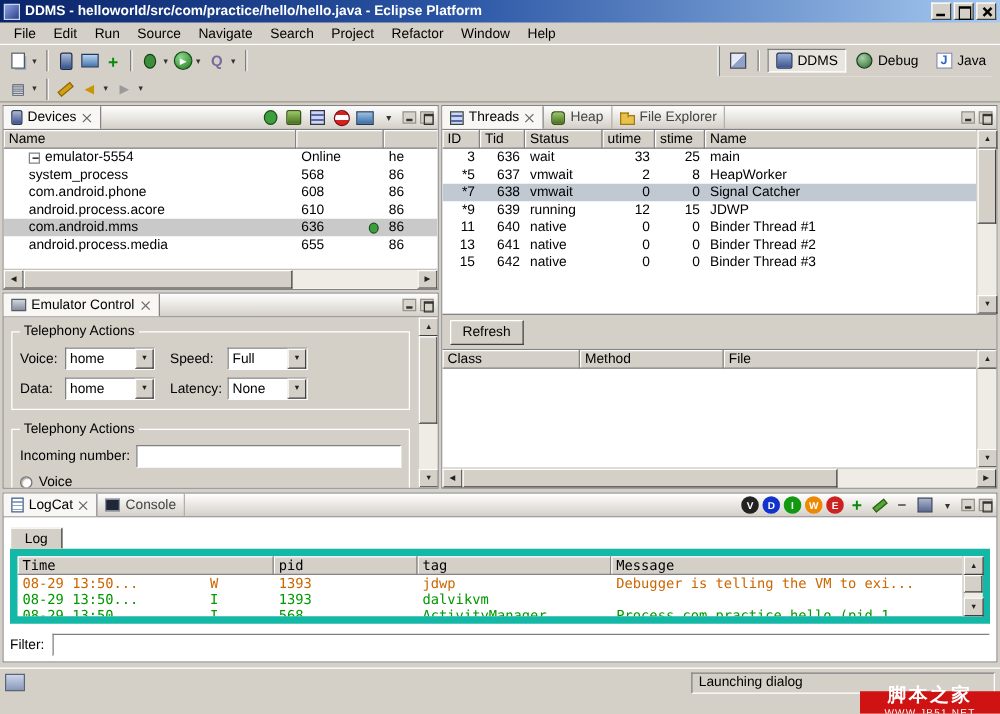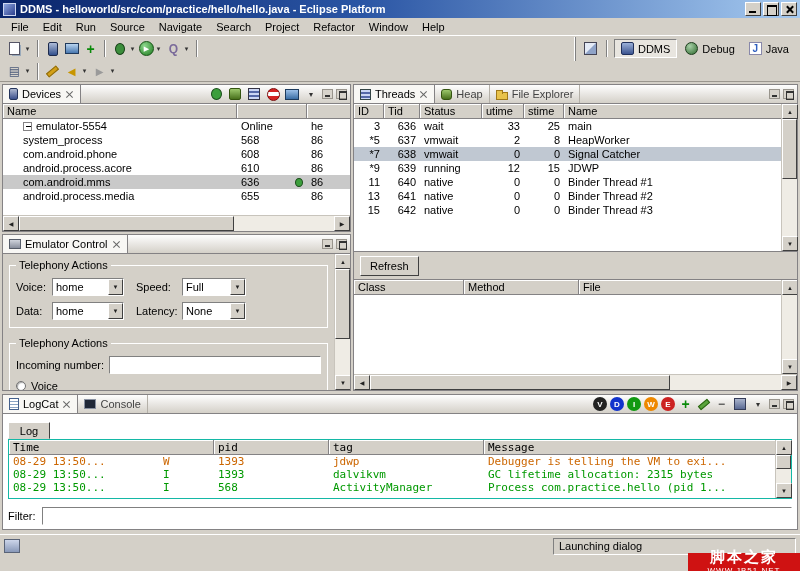--- a/index.html
+++ b/index.html
@@ -160,21 +160,21 @@
 .cc-class{width:110px;}
 .cc-method{width:115px;}
 .cc-file{flex:1;border-right:none;}
 
 
 .logcat-panel{left:2px;top:394px;width:796px;height:136px;}
 .logcat-body{position:relative;flex:1;background:#fff;overflow:hidden;}
 .log-folder{position:absolute;left:5px;right:5px;top:8px;}
 .log-subtabs{height:17px;display:flex;}
 .log-subtab{width:42px;background:#d4d0c8;border:1px solid;border-color:#fff #404040 #d4d0c8 #fff;display:flex;align-items:center;justify-content:center;}
-.log-box{height:60px;border:1px solid #14b8a6;display:flex;background:#fff;}
+.log-box{height:60px;border:6px solid #14b8a6;display:flex;background:#fff;}
 .log-main{flex:1;display:flex;flex-direction:column;overflow:hidden;}
 .mono{font-family:"DejaVu Sans Mono","Liberation Mono",monospace;}
 .lh-time{width:205px;}
 .lh-pid{width:115px;}
 .lh-tag{width:155px;}
 .lh-msg{flex:1;border-right:none;}
 .lrow{display:flex;height:13px;line-height:13px;white-space:nowrap;flex:0 0 auto;}
 .lc-time{width:150px;}
 .lc-level{width:55px;}
 .lc-pid{width:115px;}
@@ -603,21 +603,20 @@
               <div class="td lc-level">W</div>
               <div class="td lc-pid">1393</div>
               <div class="td lc-tag">jdwp</div>
               <div class="td lc-msg">Debugger is telling the VM to exi...</div>
           </div>
           <div class="lrow mono" style="color: rgb(0, 153, 0);">
             <div class="td lc-time">08-29 13:50...</div>
               <div class="td lc-level">I</div>
               <div class="td lc-pid">1393</div>
               <div class="td lc-tag">dalvikvm</div>
-              <div class="td lc-msg">GC lifetime allocation: 2315 bytes</div>
           </div>
           <div class="lrow mono" style="color: rgb(0, 153, 0);">
             <div class="td lc-time">08-29 13:50...</div>
               <div class="td lc-level">I</div>
               <div class="td lc-pid">568</div>
               <div class="td lc-tag">ActivityManager</div>
               <div class="td lc-msg">Process com.practice.hello (pid 1...</div>
           </div>
         </div>
         <div class="vscroll">

